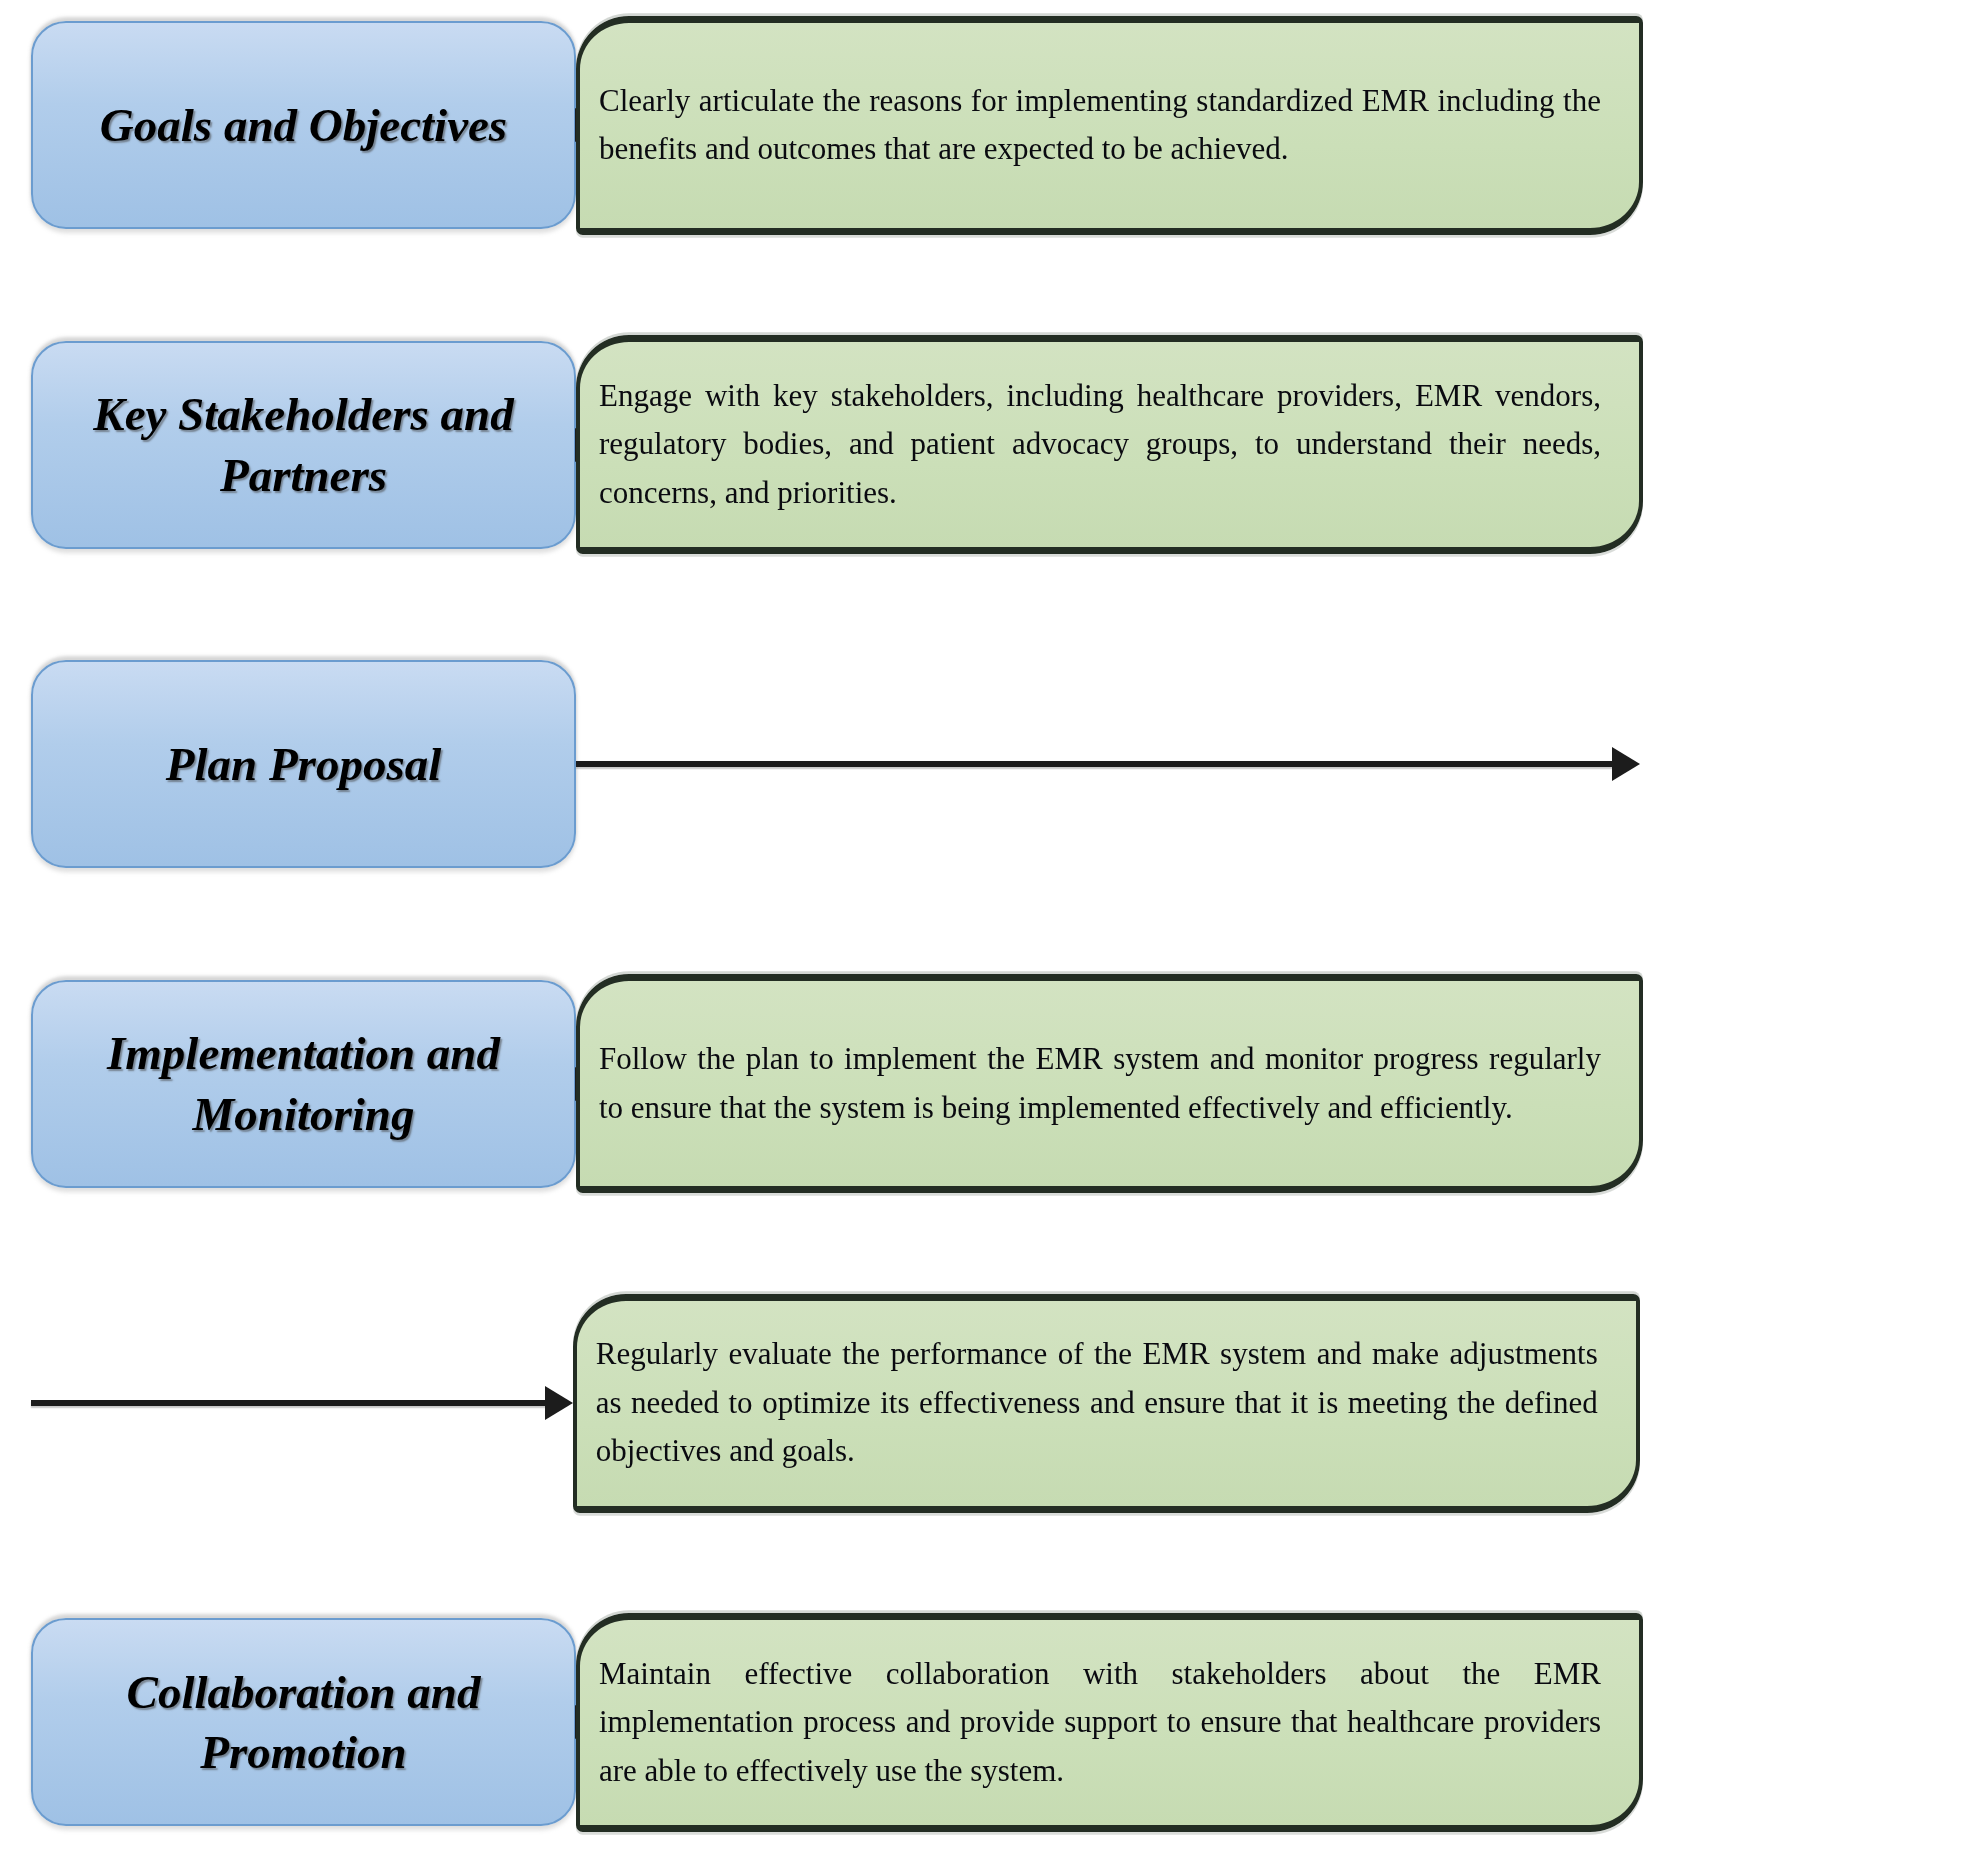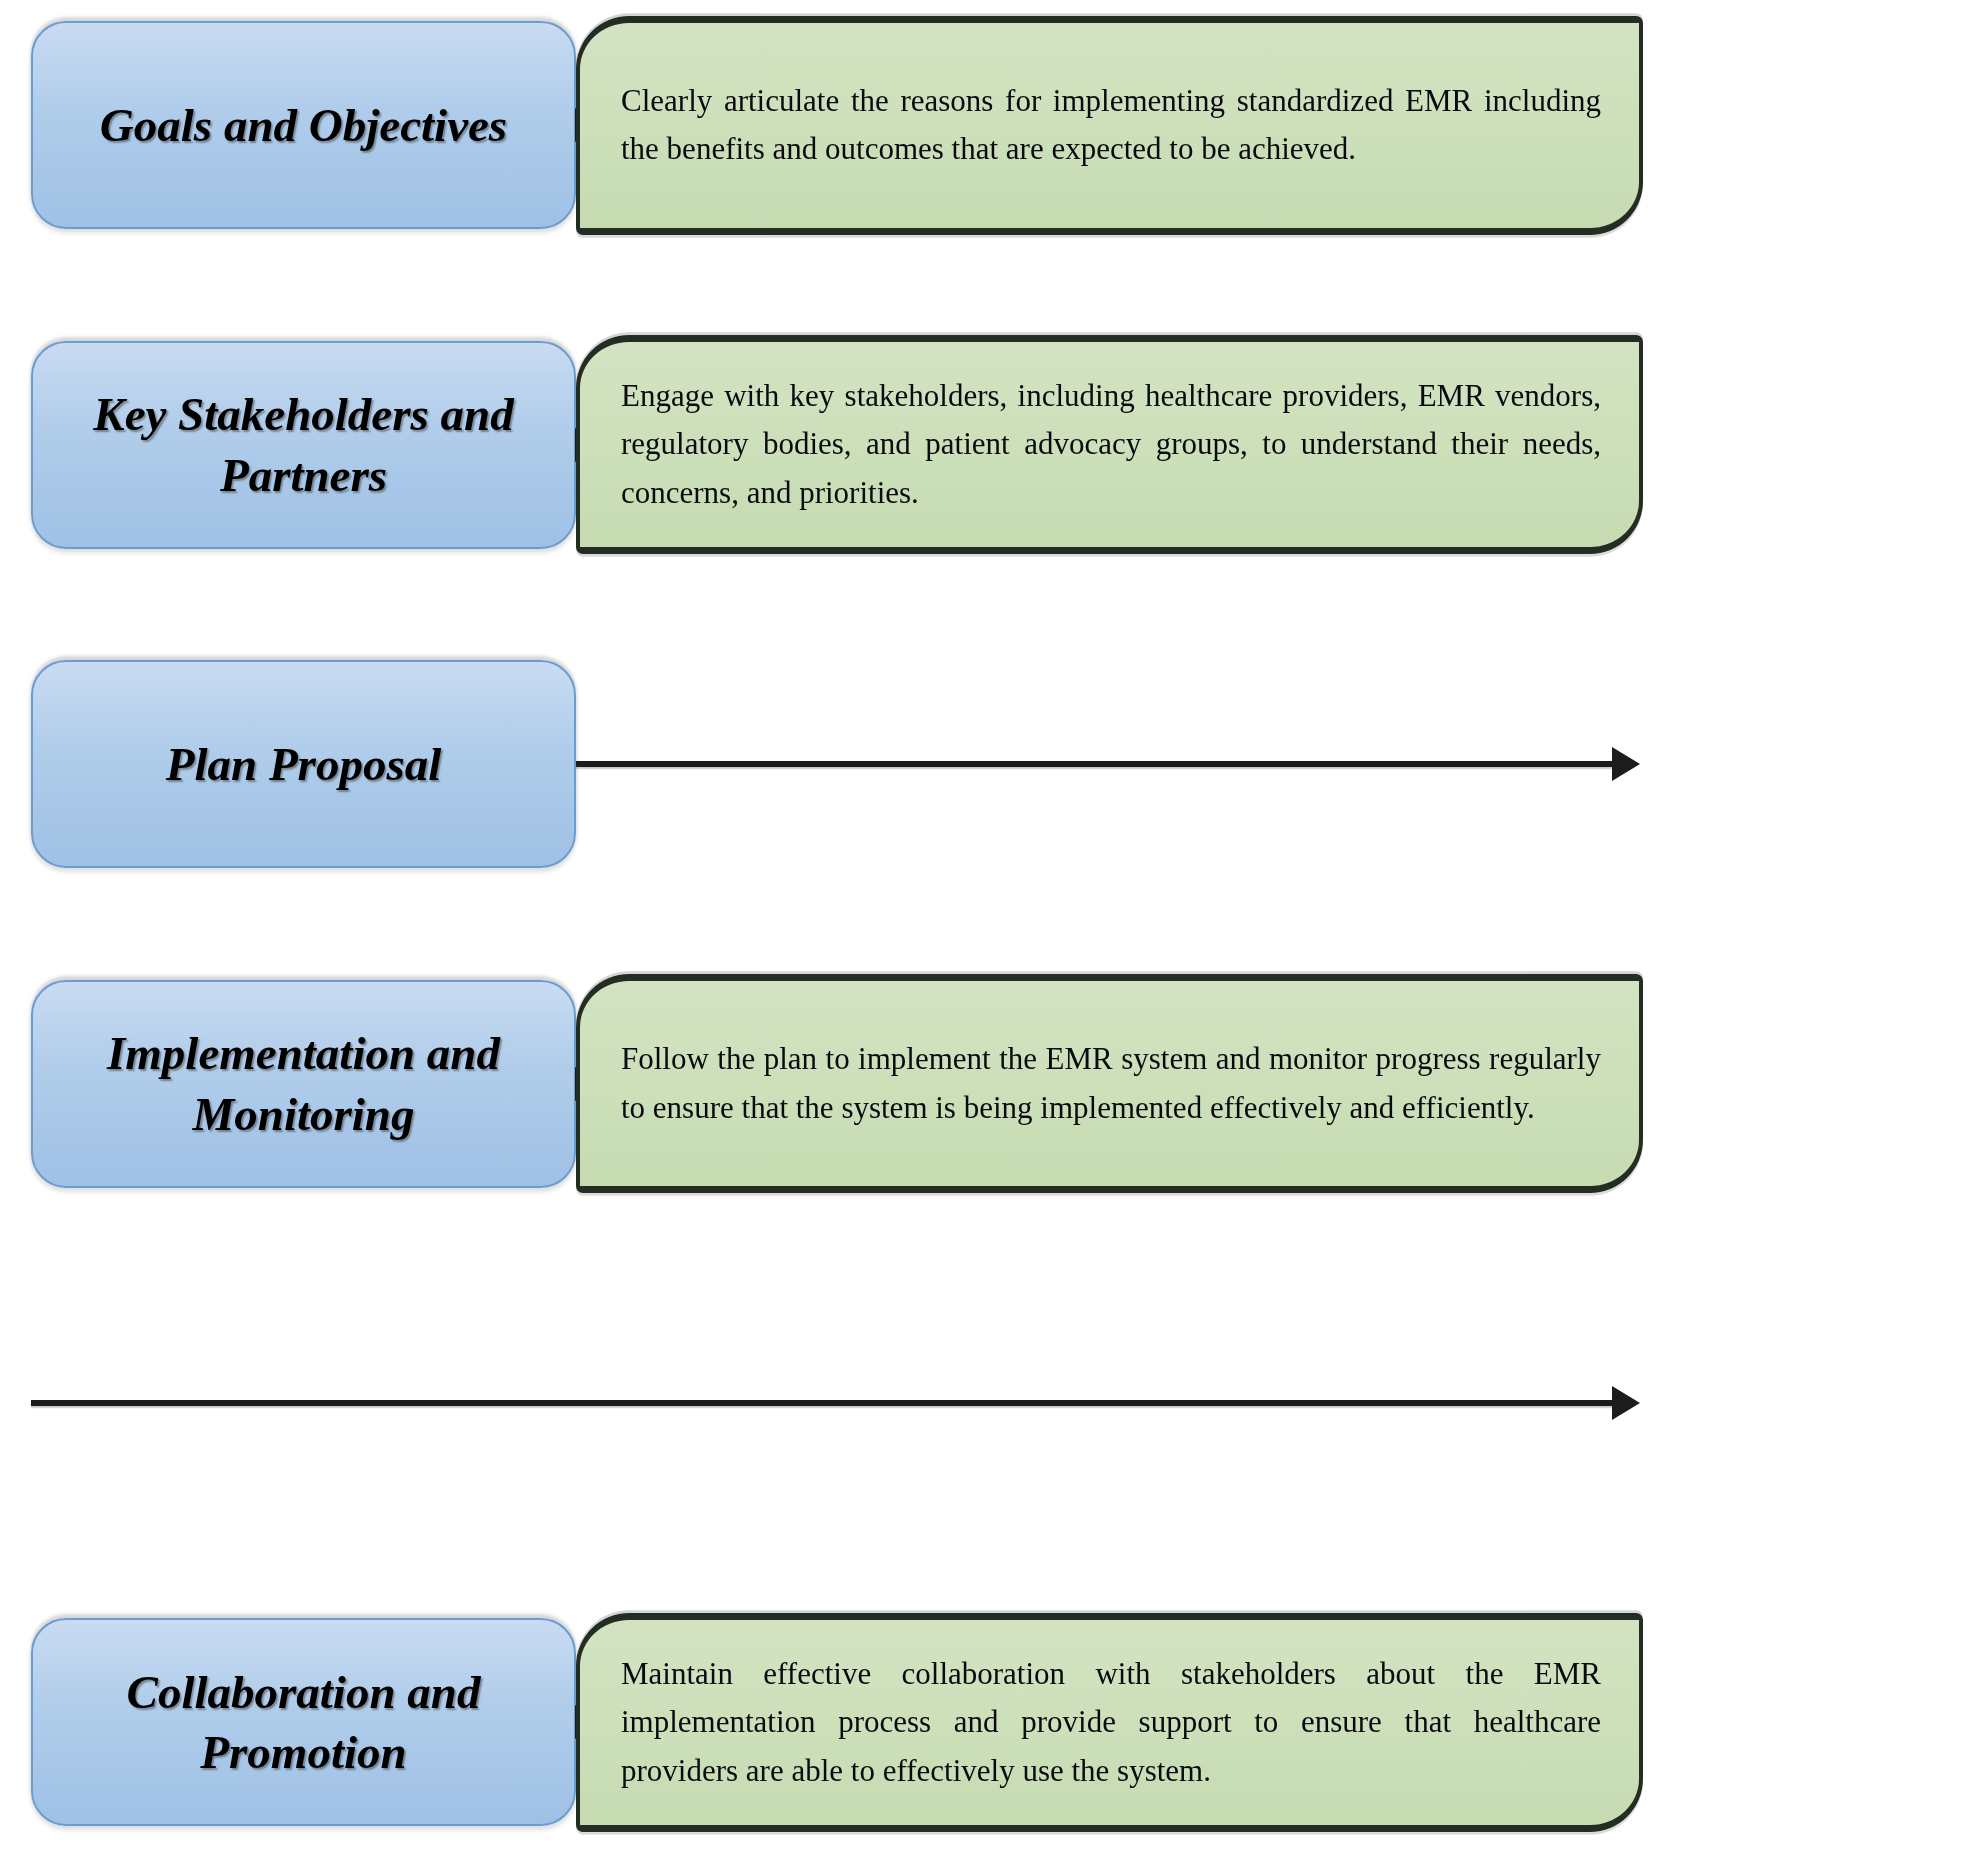--- a/index.html
+++ b/index.html
@@ -80,21 +80,21 @@
     border-color: #232d23;
     border-width: 7.3px 4.5px 7.8px 4.5px;
     border-radius: 53px 6.7px 53px 6.7px;
     display: flex;
     align-items: center;
     box-shadow: 0 -2.8px 0 rgba(130,140,130,0.35), 0 2.8px 0 rgba(130,140,130,0.3);
   }
   .description-text {
     width: 100%;
     box-sizing: border-box;
-    padding: 0 38px 0 41px;
+    padding: 0 38px 0 19px;
     font-size: 31px;
     line-height: 1.56;
     color: #0a0a10;
     text-align: justify;
   }
 </style>
 </head>
 <body>
 
 <div class="canvas">
@@ -148,20 +148,23 @@
     <div class="description-box">
       <div class="description-text">Follow the plan to implement the EMR system and monitor progress regularly to ensure that the system is being implemented effectively and efficiently.</div>
     </div>
   </div>
 
   <div class="row">
     <div class="arrow">
       <div class="arrow-line"></div>
       <div class="arrowhead"></div>
     </div>
+    <div class="description-box">
+      <div class="description-text">Regularly evaluate the performance of the EMR system and make adjustments as needed to optimize its effectiveness and ensure that it is meeting the defined objectives and goals.</div>
+    </div>
   </div>
 
   <div class="row">
     <div class="stage-box">
       <div class="stage-title">Collaboration and
 Promotion</div>
     </div>
     <div class="arrow">
       <div class="arrow-line"></div>
       <div class="arrowhead"></div>

